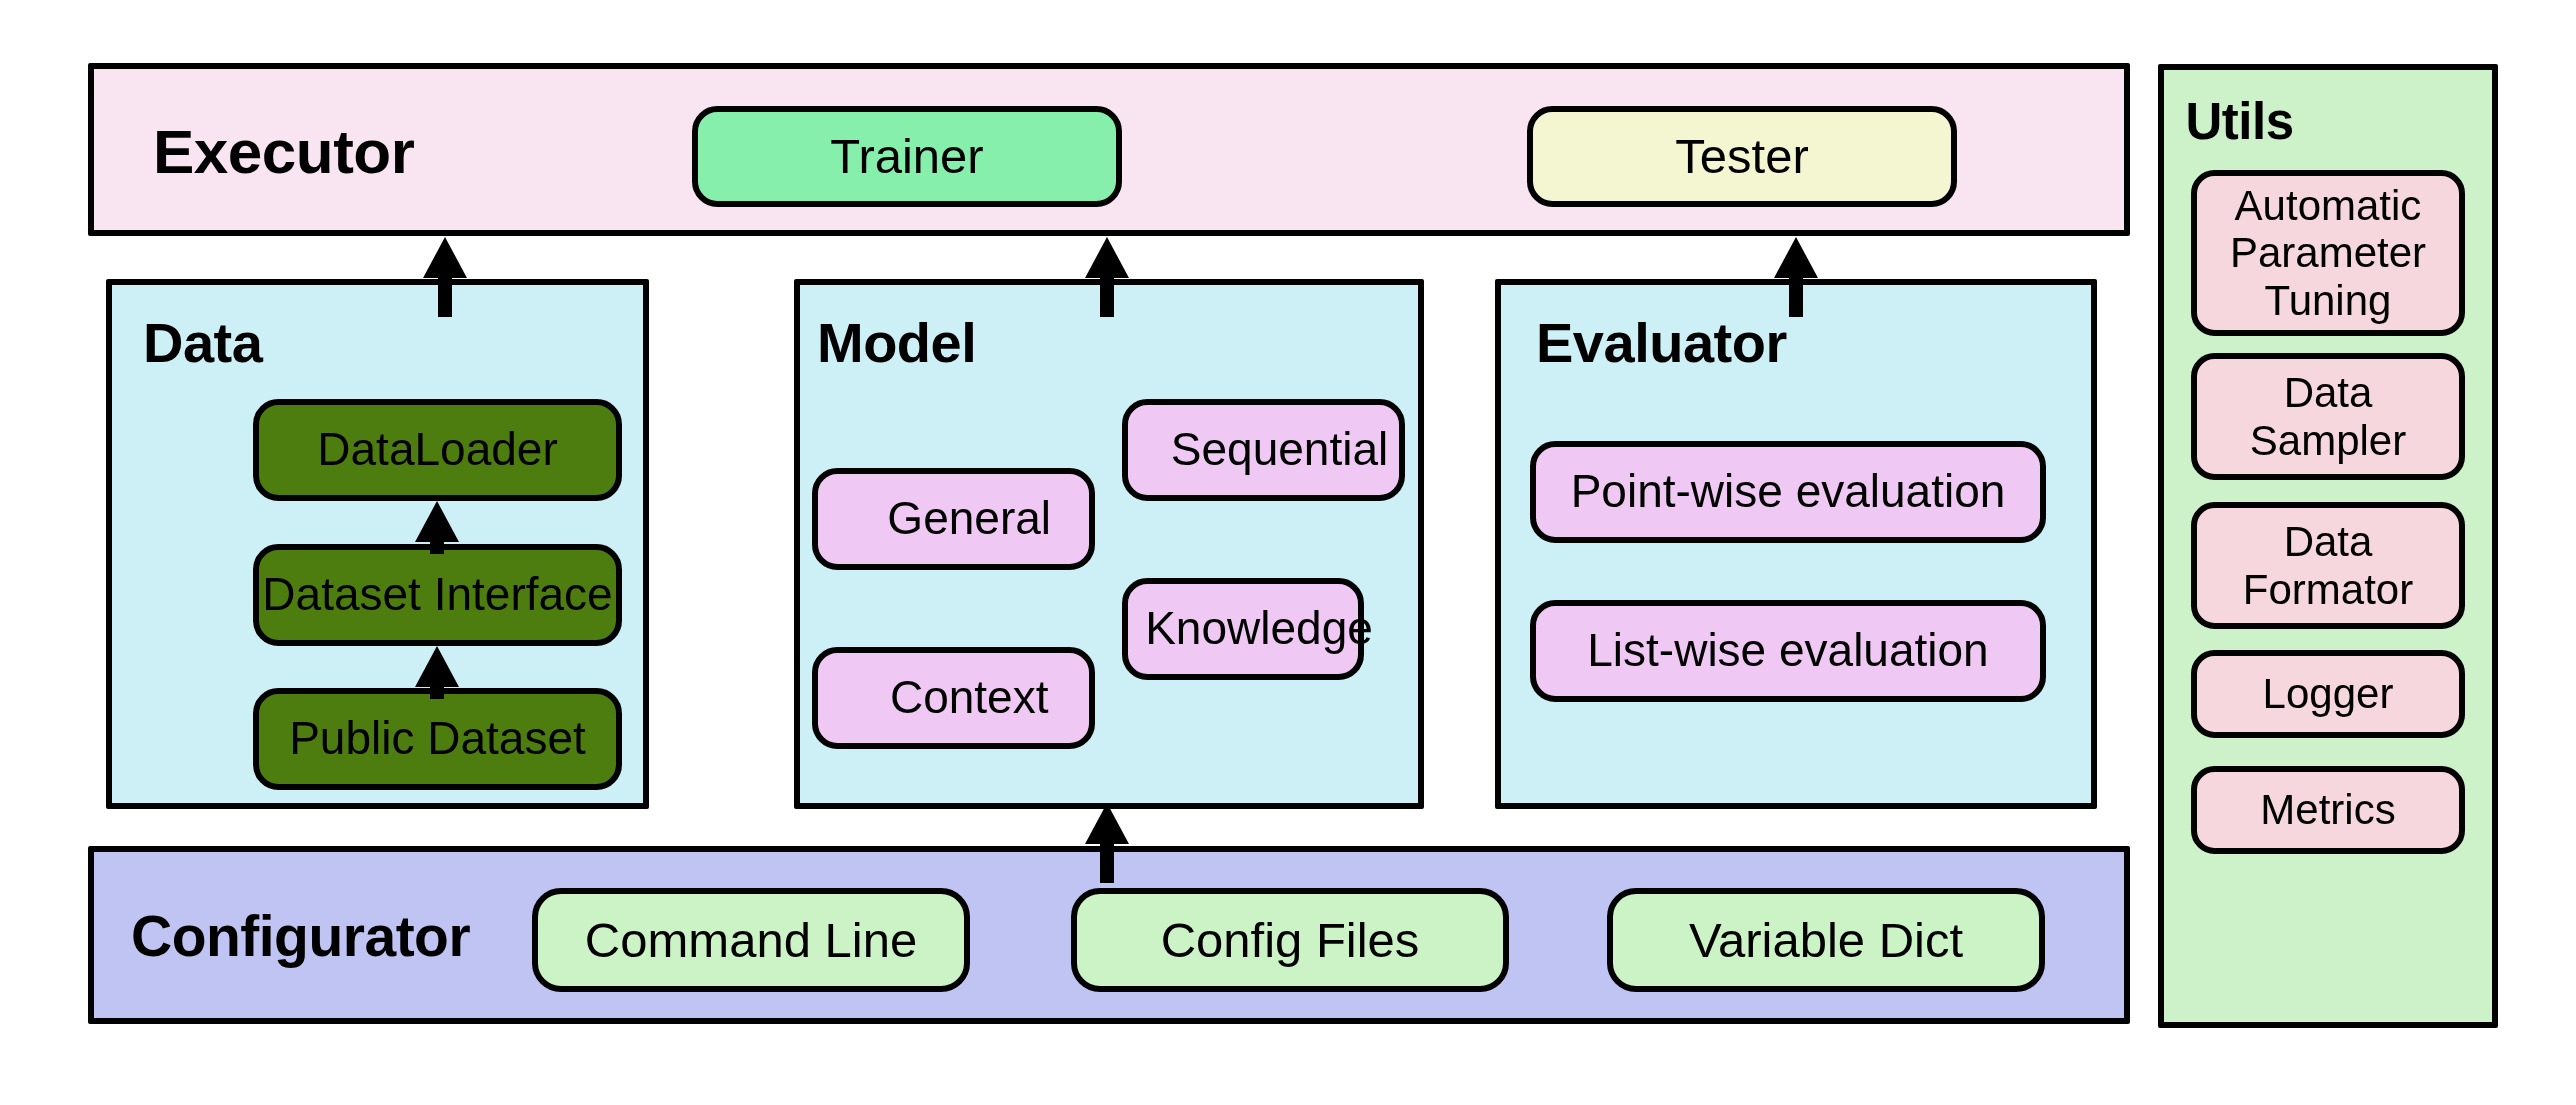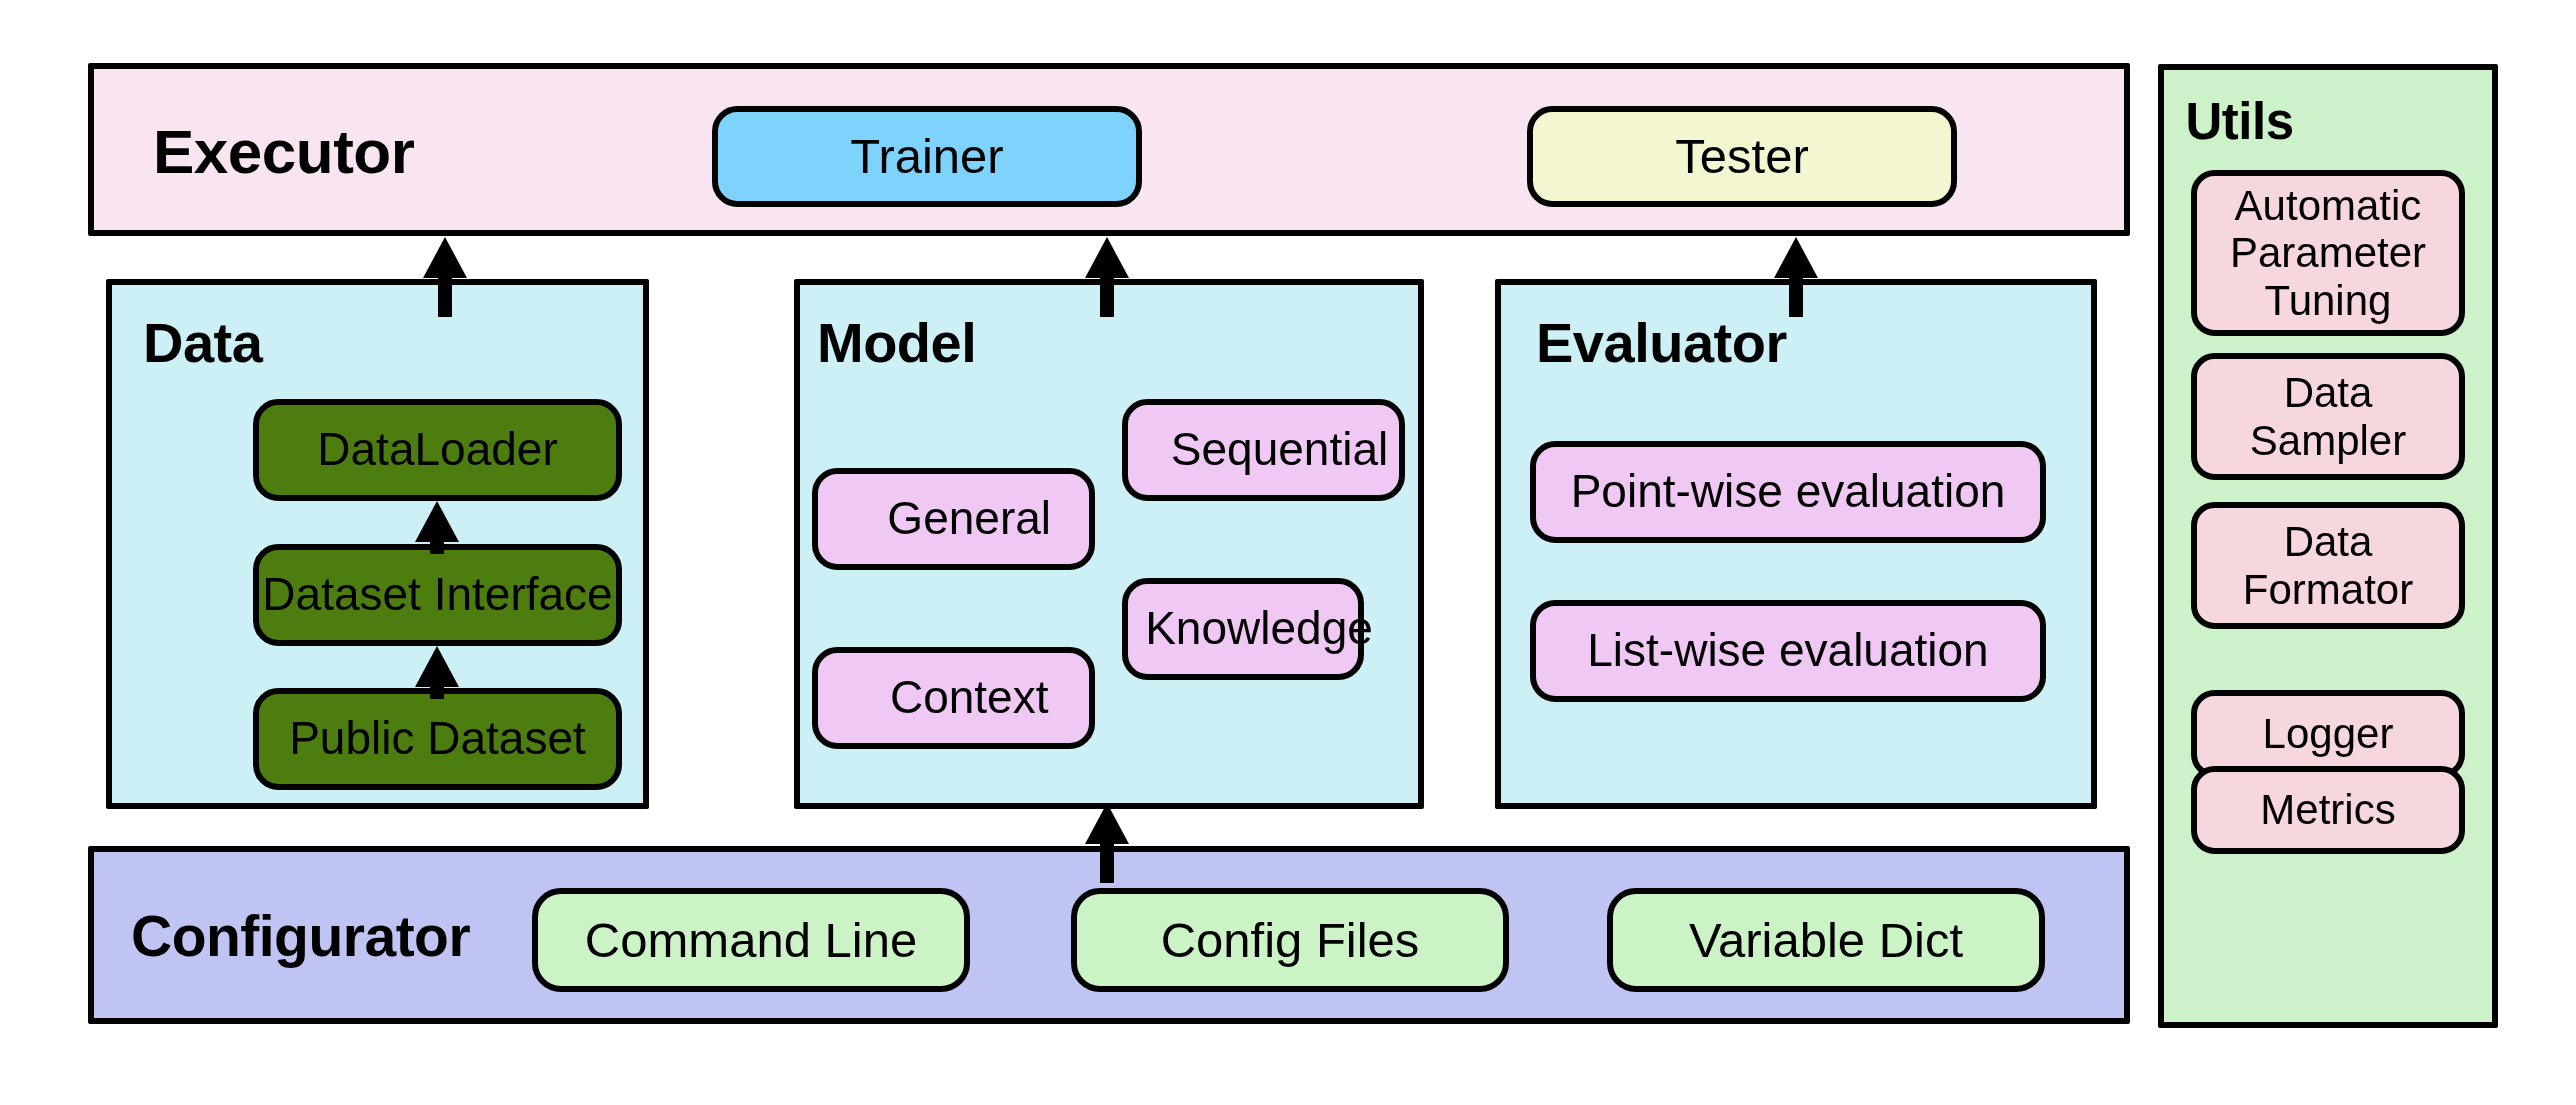--- a/index.html
+++ b/index.html
@@ -56,23 +56,22 @@
   #executor-panel {
     left: 88px; top: 63px;
     width: 2042px; height: 173px;
     background: #f9e4f1;
   }
   #executor-title { left: 59px; top: 47px; font-size: 62px; text-align: center; }
 
   #trainer-node {
     left: 598px; top: 37px;
     width: 430px; height: 101px;
-    background: #7dd3fc;
+    background: #86efac;
     font-size: 49px;
-    margin-left: 20px;
   }
   #tester-node {
     left: 1433px; top: 37px;
     width: 430px; height: 101px;
     background: #f4f6d2;
     font-size: 49px;
   }
 
   #data-panel {
     left: 106px; top: 279px;
@@ -206,21 +205,21 @@
     <div class="node node-utils" style="left:27px; top:100px; width:274px; height:166px;">Automatic
 Parameter
 Tuning</div>
 
     <div class="node node-utils" style="left:27px; top:283px; width:274px; height:127px;">Data
 Sampler</div>
 
     <div class="node node-utils" style="left:27px; top:432px; width:274px; height:127px;">Data
 Formator</div>
 
-    <div class="node node-utils" style="left:27px; top:580px; width:274px; height:88px;margin-top:40px;">Logger</div>
+    <div class="node node-utils" style="left:27px; top:580px; width:274px; height:88px;">Logger</div>
 
     <div class="node node-utils" style="left:27px; top:696px; width:274px; height:88px;">Metrics</div>
   </div>
 
   <div class="arrow" style="left:445px; top:237px;">
     <div class="head"></div>
     <div class="shaft" style="top:35px; height:45px;"></div>
   </div>
 
   <div class="arrow" style="left:1107px; top:237px;">

